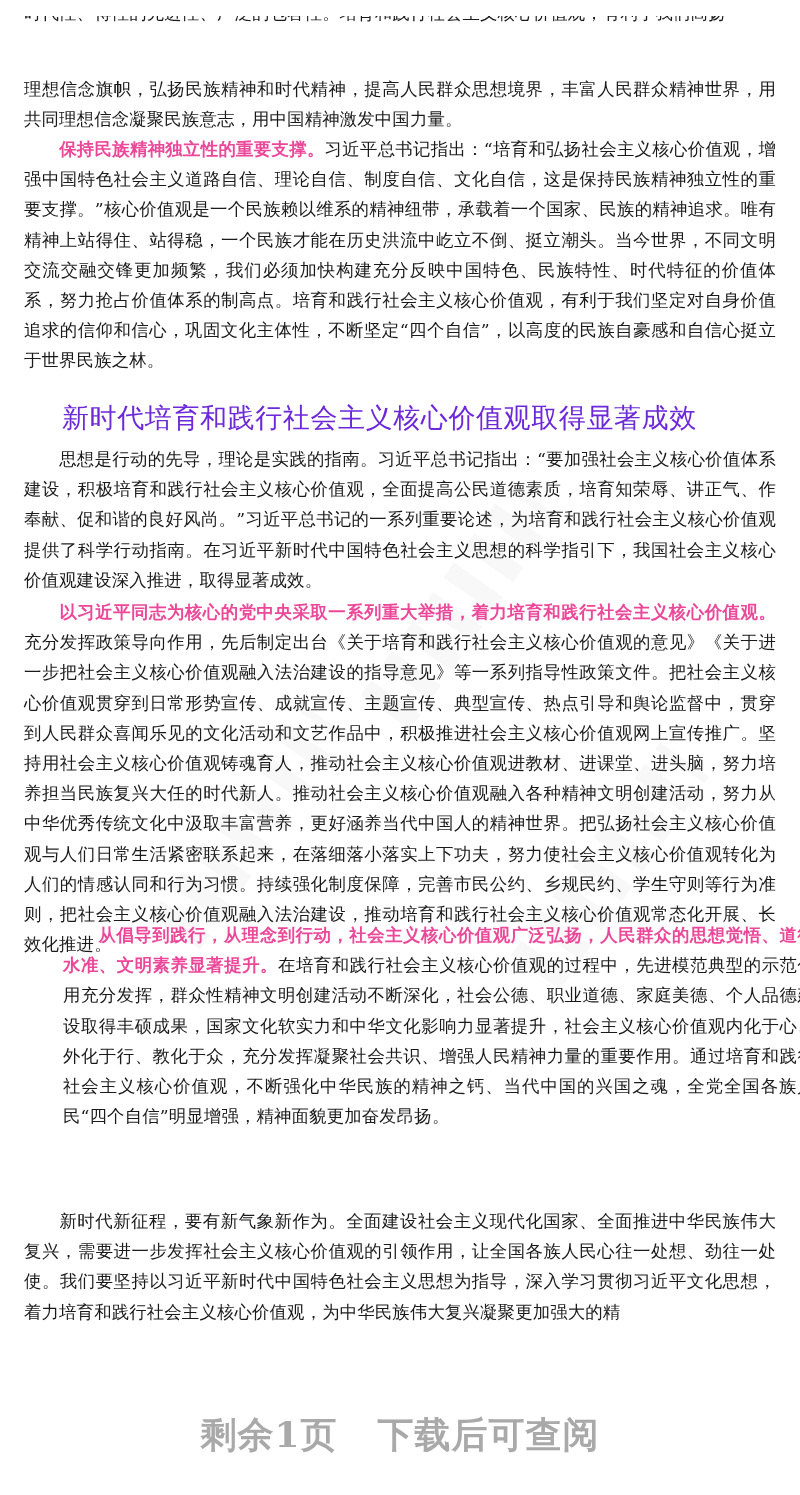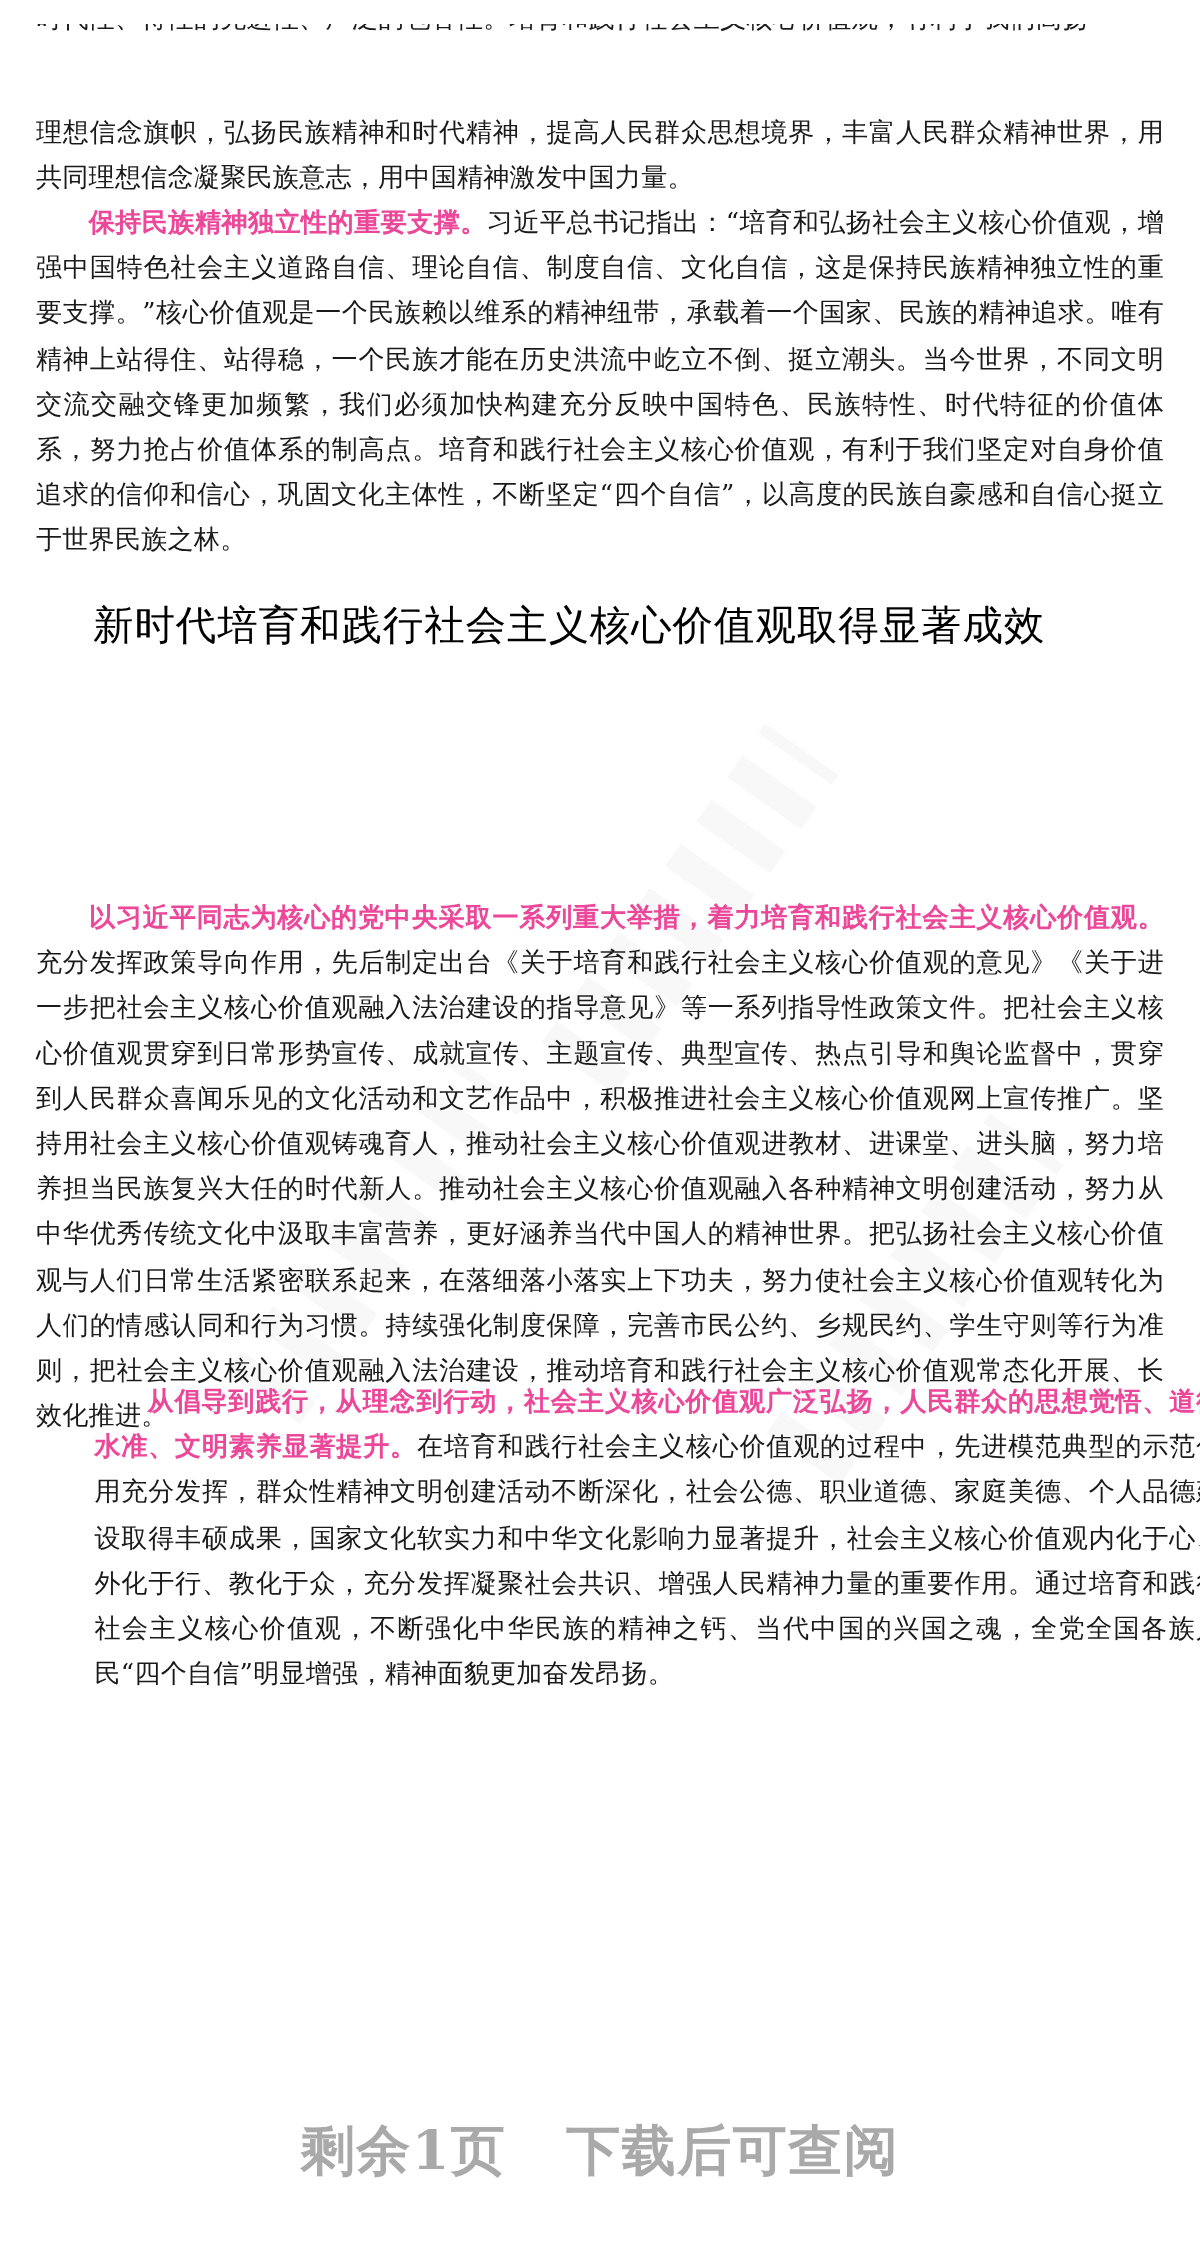--- a/index.html
+++ b/index.html
@@ -55,21 +55,21 @@
     top: -18px;
   }
   .heading {
     position: absolute;
     left: 62px;
     font-family: "DejaVu Sans", "Liberation Sans", sans-serif;
     font-size: 27px;
     line-height: 36px;
     font-weight: normal;
     letter-spacing: 0.6px;
-    color: #000000;
+    color: #6d28d9;
     margin: 0;
   }
   .footer-note {
     position: absolute;
     left: 0;
     width: 800px;
     top: 1396px;
     text-align: center;
     font-family: "DejaVu Serif", "Liberation Serif", serif;
     font-weight: bold;
@@ -109,28 +109,34 @@
   <p class="para" style="top:58px;">
     <span>理想信念旗帜，弘扬民族精神和时代精神，提高人民群众思想境界，丰富人民群众精神世界，用共同理想信念凝聚民族意志，用中国精神激发中国力量。</span>
   </p>
 
   <p class="para" style="top:118px;">
     <span class="indent"></span><b>保持民族精神独立性的重要支撑。</b><span>习近平总书记指出：“培育和弘扬社会主义核心价值观，增强中国特色社会主义道路自信、理论自信、制度自信、文化自信，这是保持民族精神独立性的重要支撑。”核心价值观是一个民族赖以维系的精神纽带，承载着一个国家、民族的精神追求。唯有精神上站得住、站得稳，一个民族才能在历史洪流中屹立不倒、挺立潮头。当今世界，不同文明交流交融交锋更加频繁，我们必须加快构建充分反映中国特色、民族特性、时代特征的价值体系，努力抢占价值体系的制高点。培育和践行社会主义核心价值观，有利于我们坚定对自身价值追求的信仰和信心，巩固文化主体性，不断坚定“四个自信”，以高度的民族自豪感和自信心挺立于世界民族之林。</span>
   </p>
 
   <h2 class="heading" style="top:384px;">新时代培育和践行社会主义核心价值观取得显著成效</h2>
 
+  <p class="para" style="top:428px;">
+    <span class="indent"></span><span>思想是行动的先导，理论是实践的指南。习近平总书记指出：“要加强社会主义核心价值体系建设，积极培育和践行社会主义核心价值观，全面提高公民道德素质，培育知荣辱、讲正气、作奉献、促和谐的良好风尚。”习近平总书记的一系列重要论述，为培育和践行社会主义核心价值观提供了科学行动指南。在习近平新时代中国特色社会主义思想的科学指引下，我国社会主义核心价值观建设深入推进，取得显著成效。</span>
+  </p>
 
   <p class="para" style="top:570px;margin-top:11px;">
     <span class="indent"></span><b>以习近平同志为核心的党中央采取一系列重大举措，着力培育和践行社会主义核心价值观。</b><span>充分发挥政策导向作用，先后制定出台《关于培育和践行社会主义核心价值观的意见》《关于进一步把社会主义核心价值观融入法治建设的指导意见》等一系列指导性政策文件。把社会主义核心价值观贯穿到日常形势宣传、成就宣传、主题宣传、典型宣传、热点引导和舆论监督中，贯穿到人民群众喜闻乐见的文化活动和文艺作品中，积极推进社会主义核心价值观网上宣传推广。坚持用社会主义核心价值观铸魂育人，推动社会主义核心价值观进教材、进课堂、进头脑，努力培养担当民族复兴大任的时代新人。推动社会主义核心价值观融入各种精神文明创建活动，努力从中华优秀传统文化中汲取丰富营养，更好涵养当代中国人的精神世界。把弘扬社会主义核心价值观与人们日常生活紧密联系起来，在落细落小落实上下功夫，努力使社会主义核心价值观转化为人们的情感认同和行为习惯。持续强化制度保障，完善市民公约、乡规民约、学生守则等行为准则，把社会主义核心价值观融入法治建设，推动培育和践行社会主义核心价值观常态化开展、长效化推进。</span>
   </p>
 
   <p class="para" style="top:904px;margin-left:39px;">
     <span class="indent"></span><b>从倡导到践行，从理念到行动，社会主义核心价值观广泛弘扬，人民群众的思想觉悟、道德水准、文明素养显著提升。</b><span>在培育和践行社会主义核心价值观的过程中，先进模范典型的示范作用充分发挥，群众性精神文明创建活动不断深化，社会公德、职业道德、家庭美德、个人品德建设取得丰硕成果，国家文化软实力和中华文化影响力显著提升，社会主义核心价值观内化于心、外化于行、教化于众，充分发挥凝聚社会共识、增强人民精神力量的重要作用。通过培育和践行社会主义核心价值观，不断强化中华民族的精神之钙、当代中国的兴国之魂，全党全国各族人民“四个自信”明显增强，精神面貌更加奋发昂扬。</span>
   </p>
 
 
+  <p class="para" style="top:1190px;">
+    <span class="indent"></span><span>新时代新征程，要有新气象新作为。全面建设社会主义现代化国家、全面推进中华民族伟大复兴，需要进一步发挥社会主义核心价值观的引领作用，让全国各族人民心往一处想、劲往一处使。我们要坚持以习近平新时代中国特色社会主义思想为指导，深入学习贯彻习近平文化思想，着力培育和践行社会主义核心价值观，为中华民族伟大复兴凝聚更加强大的精</span>
+  </p>
 
   <div class="footer-note">
     <span>剩余1页</span><span class="gap"></span><span>下载后可查阅</span>
   </div>
 
 </div>
 
 </body></html>

